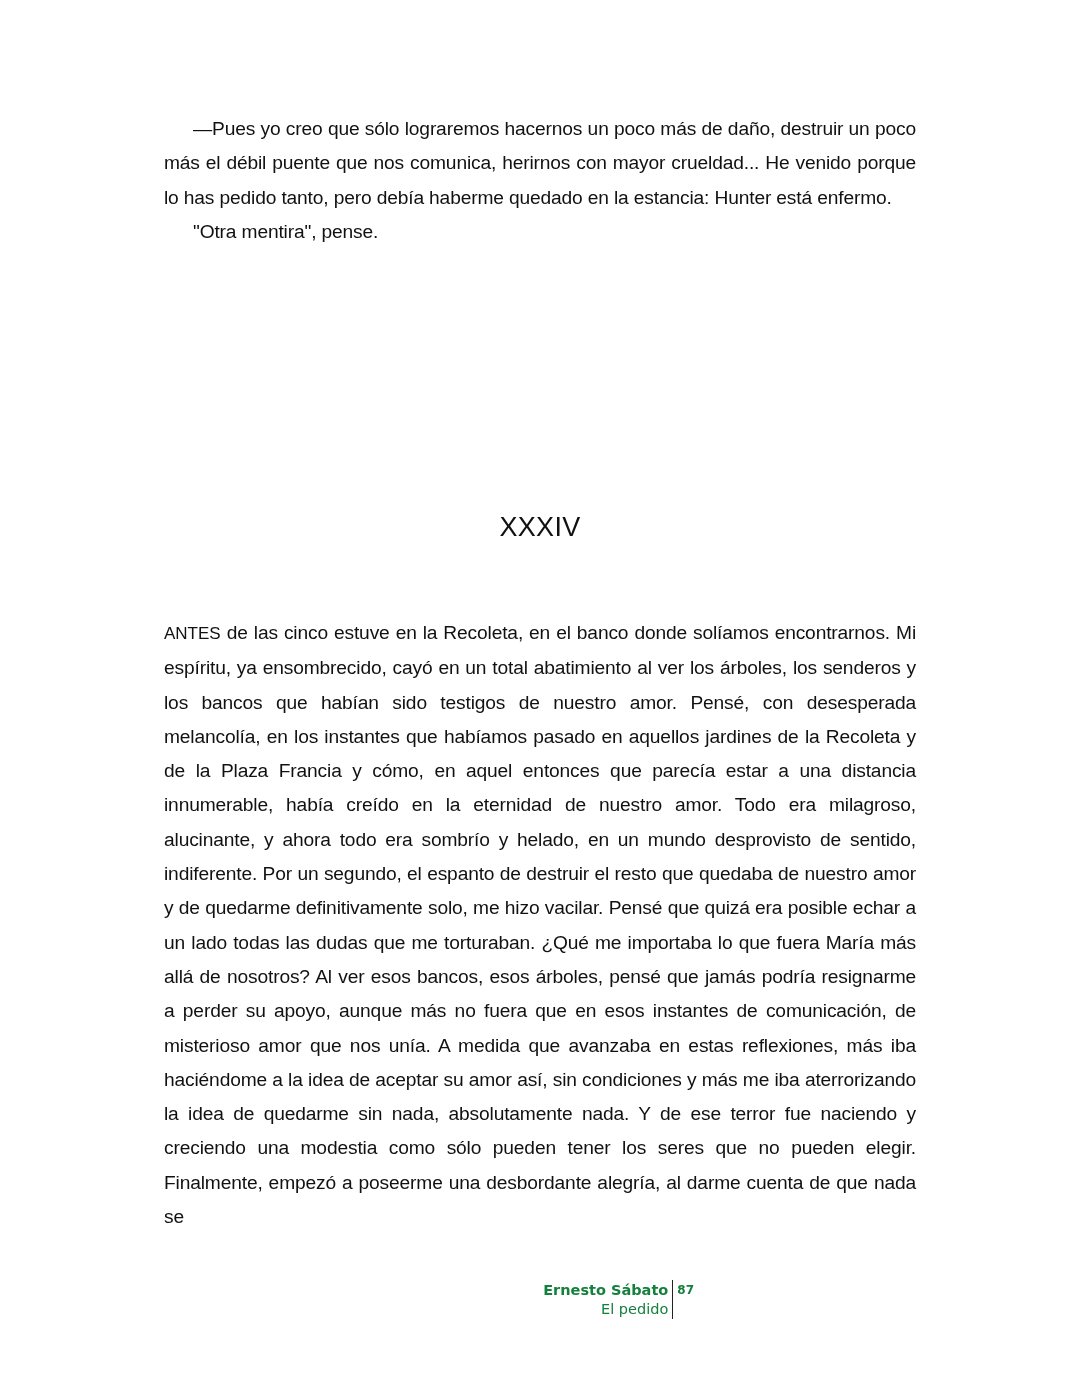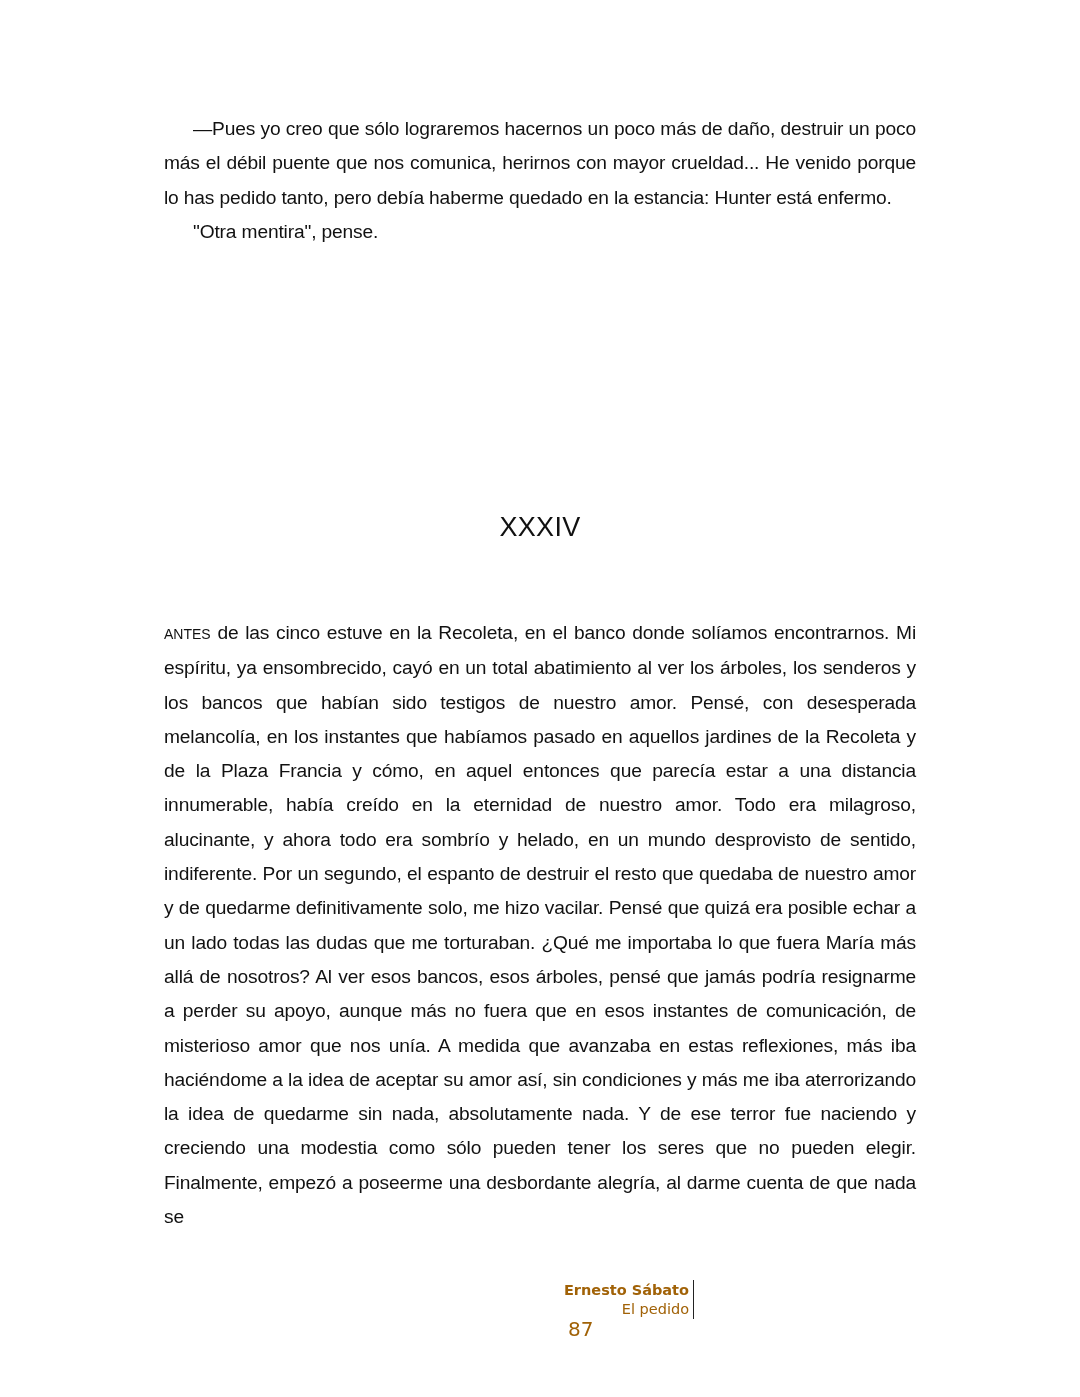--- a/index.html
+++ b/index.html
@@ -56,50 +56,49 @@
       letter-spacing: 0.3px;
       color: #111111;
     }
     #chapter-body {
       top: 616px;
     }
     #chapter-body p {
       text-align-last: justify;
     }
     .smallcaps {
-      font-size: 14px;
+      font-size: 17px;
       letter-spacing: 0px;
     }
     .footer {
       position: absolute;
       top: 1280px;
       right: 170px;
       display: flex;
       align-items: stretch;
       font-family: "DejaVu Sans", sans-serif;
-      color: #a16207;
-      flex-direction: column;
+      color: #15803d;
     }
     .footer-left {
       text-align: right;
       padding-right: 4px;
       border-right: 1.5px solid #222222;
     }
     .footer-author {
       font-weight: bold;
       font-size: 14.5px;
       line-height: 20px;
     }
     .footer-book {
       font-size: 14.5px;
       line-height: 19px;
     }
     .footer-page {
-      font-weight: normal;
-      font-size: 20px;
+      font-weight: bold;
+      font-size: 12px;
       line-height: 20px;
       padding-left: 4px;
     }
   </style>
 </head>
 <body>
 
 <div class="page">
 
   <div class="block" id="dialogue">

